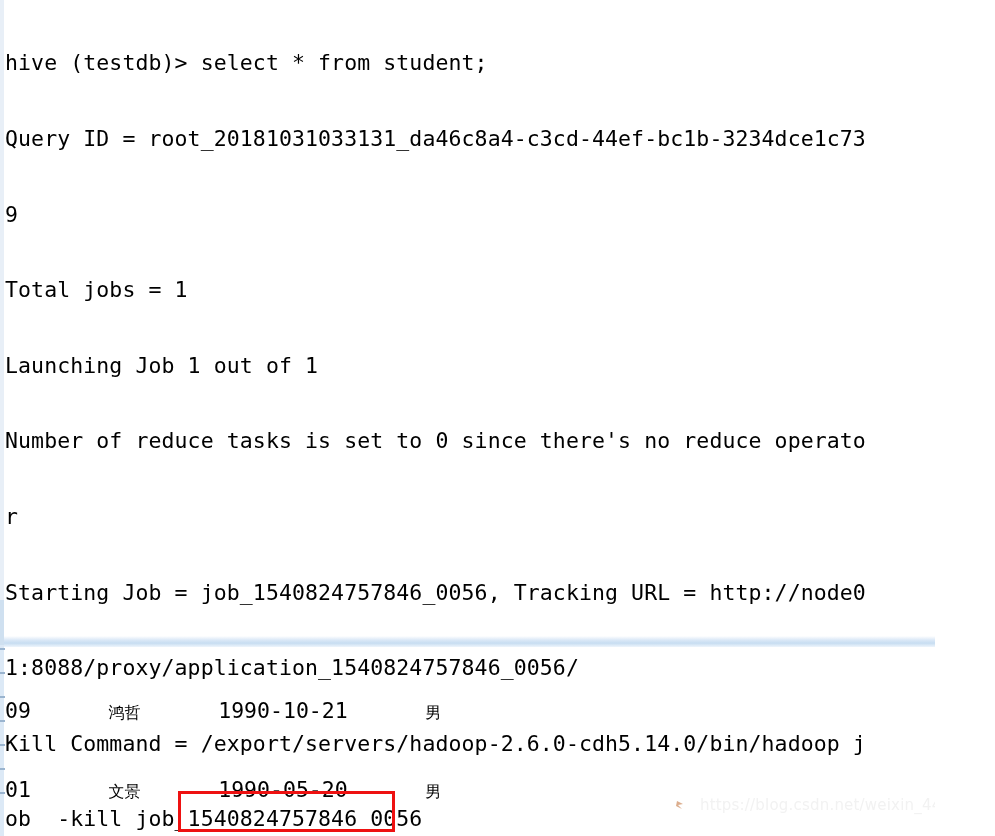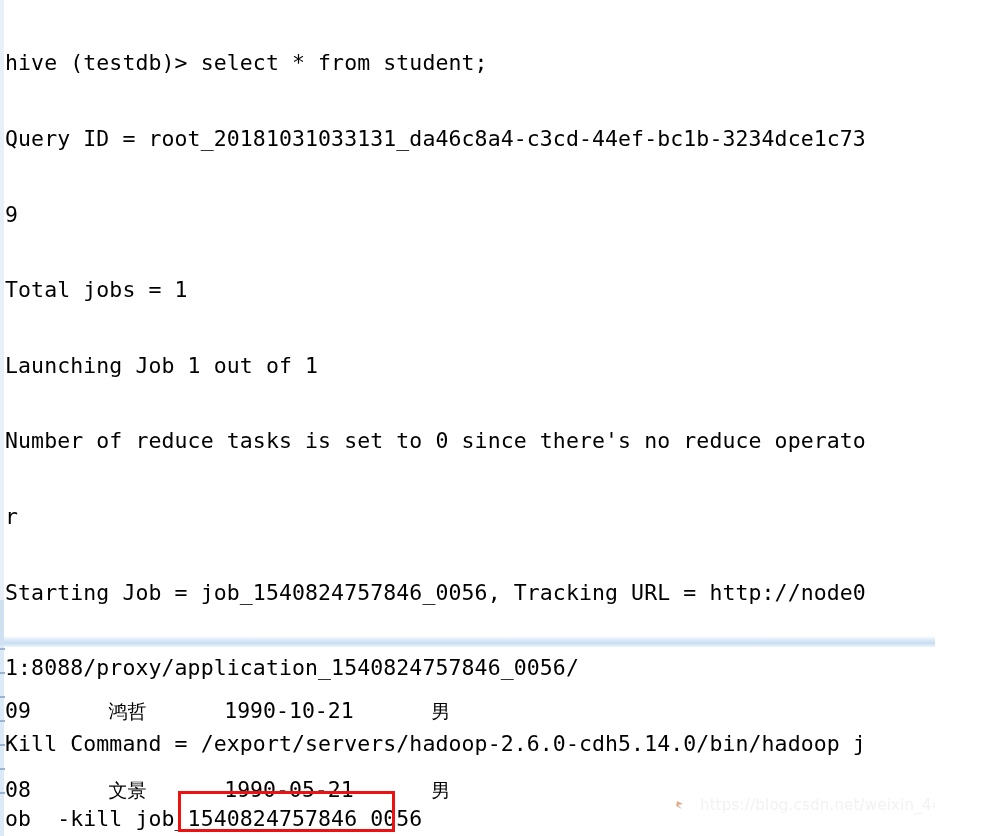--- a/index.html
+++ b/index.html
@@ -102,21 +102,21 @@
     width: 1010px;
     white-space: pre;
     color: #000000;
     font-size: 21.5px;
     line-height: 26.2px;
   }
   .console-bottom .line { height: 26.2px; white-space: pre; }
 
   .cjk {
     font-family: "DejaVu Sans", "Liberation Sans", sans-serif;
-    font-size: 19px;
+    font-size: 16px;
   }
 
   
   .redbox {
     position: absolute;
     left: 178px;
     top: 791px;
     width: 217px;
     height: 41px;
     border: 3px solid #ee1111;
@@ -190,21 +190,21 @@
     
     
     
     
   </div>
 
   <div class="seam"></div>
 
   <div class="console-bottom">
     <div class="line"><span>09</span><span>      </span><span class="cjk">鸿哲</span><span>      </span><span>1990-10-21</span><span>      </span><span class="cjk">男</span></div>
-    <div class="line"><span>08</span><span>      </span><span class="cjk">文景</span><span>      </span><span>1990-05-21</span><span>      </span><span class="cjk">男</span></div>
+    <div class="line"><span>01</span><span>      </span><span class="cjk">文景</span><span>      </span><span>1990-05-20</span><span>      </span><span class="cjk">男</span></div>
     
     
     
     
     
     
   </div>
 
   <div class="redbox"></div>
 

